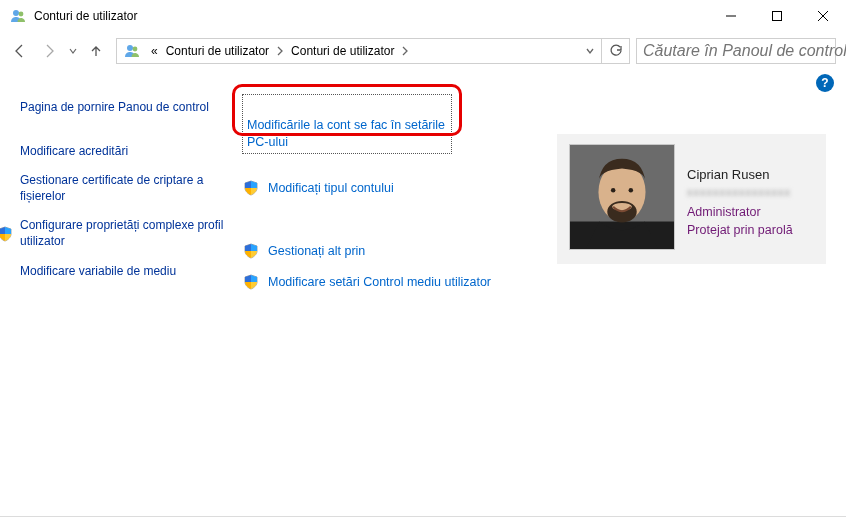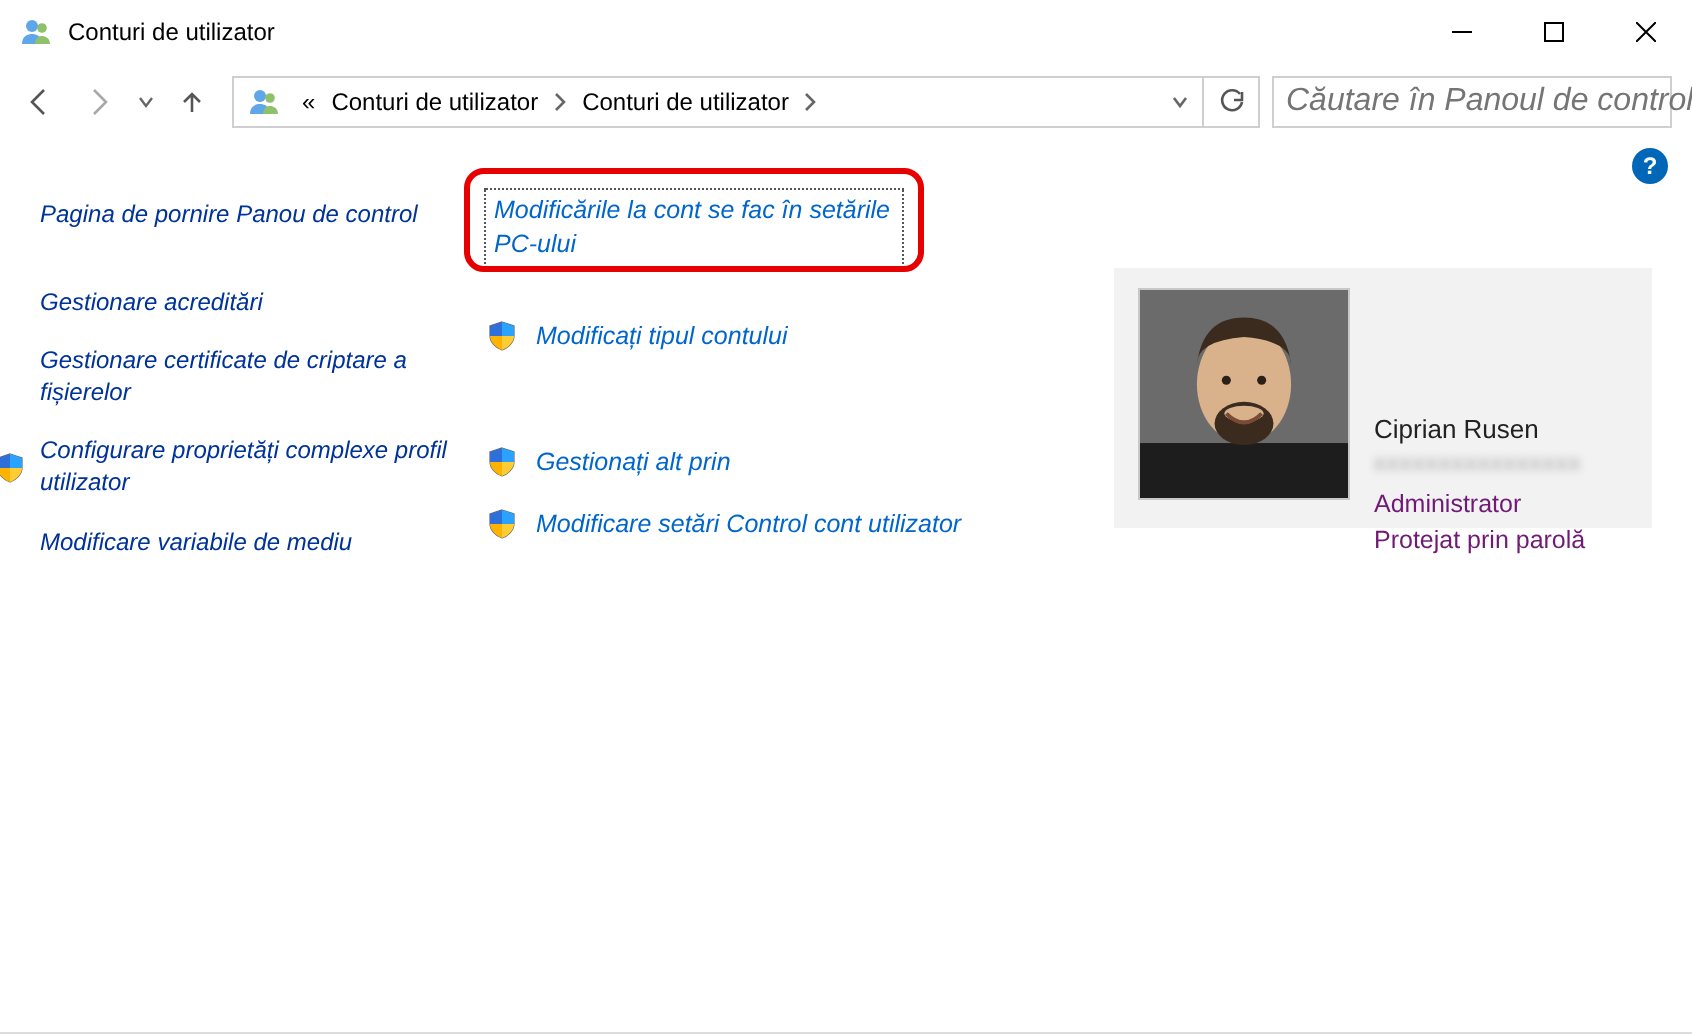--- a/index.html
+++ b/index.html
@@ -32,21 +32,21 @@
   .addr-refresh { width:28px; height:24px; border-left:1px solid #cfcfcf; display:flex; align-items:center; justify-content:center; }
 
   .searchbox { width:200px; height:26px; border:1px solid #cfcfcf; margin-left:4px; display:flex; align-items:center; }
   .searchbox input { border:none; outline:none; flex:1; font-size:16px; padding:0 6px; color:#333; font-style:italic; background:transparent; }
   .searchbox .search-icn { width:26px; display:flex; align-items:center; justify-content:center; }
 
   .help-row { display:flex; justify-content:flex-end; padding:4px 12px 0 0; }
   .help-btn { width:18px; height:18px; border-radius:50%; background:#0067b8; color:#fff; font-size:12px; display:flex; align-items:center; justify-content:center; font-weight:bold; }
 
   
-  .body { display:flex; padding:0 18px 0 18px; gap:12px;font-style:italic; }
+  .body { display:flex; padding:0 18px 0 18px; gap:12px; }
   .sidebar { width:210px; padding-top:1px; }
   .sidebar-link { font-size:12px; color:#003399; padding:7px 0 7px 2px; line-height:1.3; cursor:pointer; position:relative; }
   .sidebar-link.with-shield { padding-left:0; display:flex; align-items:center; gap:6px; }
   .sidebar-link.with-shield .shield-slot { margin-left:-22px; width:18px; display:flex; justify-content:center; padding-top:1px; flex:0 0 auto; }
 
   .main { flex:1; padding-top:2px; }
   .page-title { color:#003a7a; font-size:14px; margin:0 0 22px 2px; }
 
   .action-area { position:relative; }
   .highlight-box { position:absolute; left:-8px; top:-10px; width:230px; height:52px; border:3px solid #e60000; border-radius:10px; pointer-events:none; }
@@ -54,21 +54,21 @@
   .action-link { font-size:12.5px; color:#0066cc; line-height:1.35; cursor:pointer; }
   .action-row { display:flex; align-items:center; gap:8px; margin:14px 0 0 2px; }
   .action-row.first { margin:0 0 0 2px; }
   .action-row .shield-slot { width:18px; display:flex; justify-content:center; flex:0 0 auto; }
   .section-gap { height:32px; }
 
   
   .account-card { position:absolute; right:20px; top:134px; width:269px; height:130px; background:#f2f2f2; padding:10px 12px; display:flex; gap:12px; }
   .avatar { width:106px; height:106px; background:#4a4a4a; border:1px solid #c8c8c8; flex:0 0 auto; display:flex; align-items:center; justify-content:center; overflow:hidden; }
   .acct-info { flex:1; padding-top:22px; font-size:12.5px; line-height:1.45; }
-  .acct-name { font-weight:400; font-size:13px; color:#222;margin-top:40px; }
+  .acct-name { font-weight:400; font-size:13px; color:#222; }
   .acct-email { color:#999; filter:blur(2px); -webkit-filter:blur(2px); font-size:11px; letter-spacing:1px; margin-bottom:2px; }
   .acct-line { color:#701a75; }
 
   .bottom-border { position:absolute; left:0; right:0; bottom:0; height:1px; background:#dcdcdc; }
 
   
   .shield-svg { width:16px; height:16px; }
 
   
   .users-icon-svg { width:18px; height:18px; }
@@ -190,40 +190,40 @@
 </div>
 
 <div class="help-row">
   <div class="help-btn">?</div>
 </div>
 
 <div class="body">
   <div class="sidebar">
     <div class="sidebar-link" style="margin-bottom:14px;">Pagina de pornire Panou de control</div>
 
-    <div class="sidebar-link">Gestionare acreditări</div>
+    <div class="sidebar-link">Modificare acreditări</div>
     <div class="sidebar-link">Gestionare certificate de criptare a fișierelor</div>
     <div class="sidebar-link with-shield">
       <span class="shield-slot">
         <svg class="shield-svg" viewBox="0 0 16 16">
             <use href="#shield-icon-g"></use>
           </svg>
       </span>
       <span>Configurare proprietăți complexe profil utilizator</span>
     </div>
     <div class="sidebar-link">Modificare variabile de mediu</div>
   </div>
 
   <div class="main">
 
     <div class="action-area">
       <div class="highlight-box"></div>
       <div class="action-row first">
         <span class="dotted-inner">
-          <a class="action-link" style="display:inline-block; max-width:200px;">Modificările la cont se fac în setările PC-ului</a>
+          <a class="action-link" style="display:inline-block; max-width:200px;margin-top:20px;">Modificările la cont se fac în setările PC-ului</a>
         </span>
       </div>
 
       <div class="action-row" style="margin-top:26px;">
         <span class="shield-slot">
           <svg class="shield-svg" viewBox="0 0 16 16">
               <use href="#shield-icon-g"></use>
             </svg>
         </span>
         <a class="action-link">Modificați tipul contului</a>
@@ -239,21 +239,21 @@
         </span>
         <a class="action-link">Gestionați alt prin</a>
       </div>
 
       <div class="action-row">
         <span class="shield-slot">
           <svg class="shield-svg" viewBox="0 0 16 16">
               <use href="#shield-icon-g"></use>
             </svg>
         </span>
-        <a class="action-link">Modificare setări Control cont utilizator</a>
+        <a class="action-link">Modificare setări Control mediu utilizator</a>
       </div>
     </div>
   </div>
 </div>
 
 <div class="account-card">
   <div class="avatar">
     <svg class="face-svg" viewBox="0 0 106 106">
       <rect width="106" height="106" fill="#6b6b6b"></rect>
       <rect x="0" y="78" width="106" height="28" fill="#1d1d1d"></rect>

